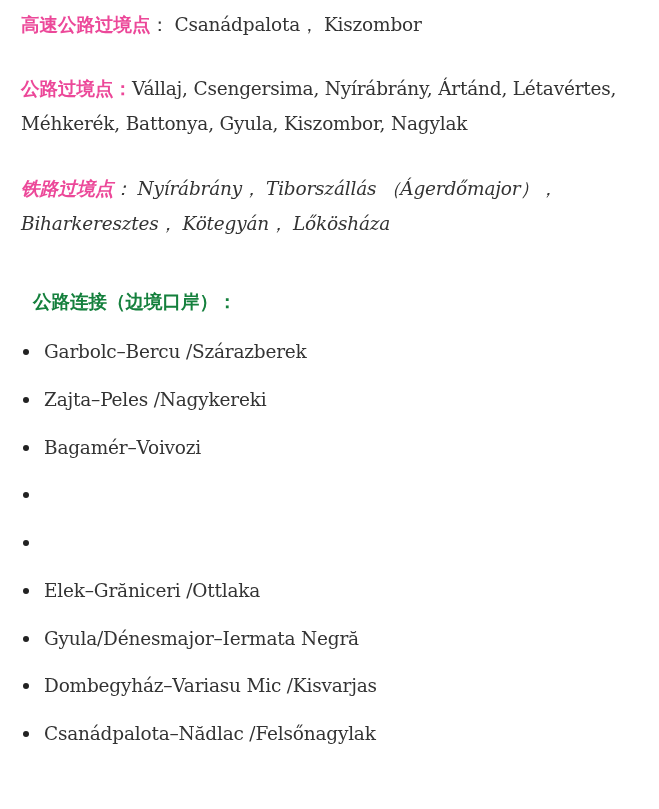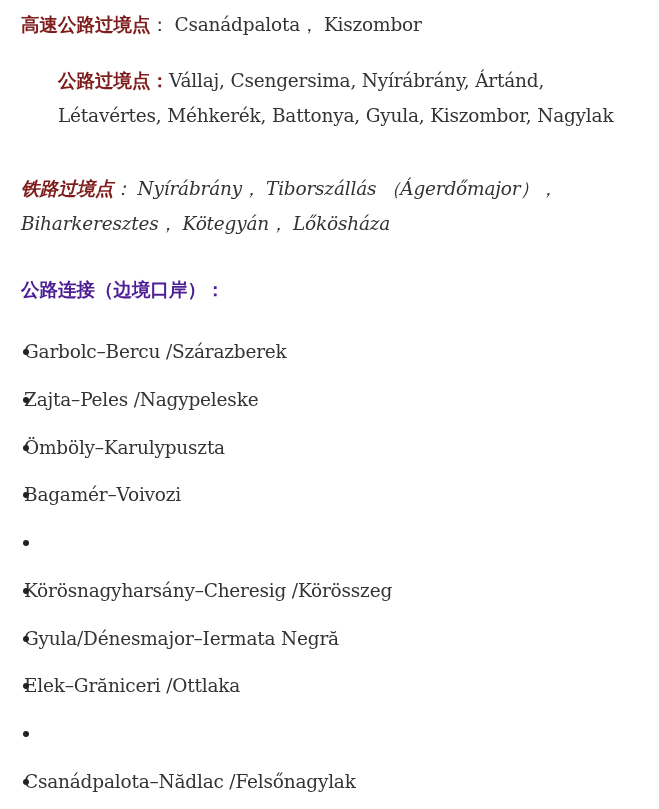--- a/index.html
+++ b/index.html
@@ -20,48 +20,48 @@
       left: 21px;
       right: 20px;
       font-size: 18.5px;
       line-height: 35px;
       margin: 0;
       letter-spacing: -0.2px;
     }
     .label {
       font-family: "DejaVu Sans", "Liberation Sans", sans-serif;
       font-weight: bold;
-      color: #7f1d1d;
+      color: #ec4899;
       letter-spacing: 0;
     }
     .heading {
       position: absolute;
       left: 21px;
       top: 272px;
       font-family: "DejaVu Sans", "Liberation Sans", sans-serif;
       font-weight: bold;
       font-size: 18.5px;
-      color: #4c1d95;
+      color: #15803d;
       line-height: 35px;
-      margin: 0;
+      margin: 12px;
     }
     .list {
       position: absolute;
       left: 0;
       top: 334px;
       margin: 0;
       padding: 0;
       list-style: none;
     }
     .list-item {
       position: relative;
       height: 47.75px;
       line-height: 36px;
       font-size: 18.5px;
-      padding-left: 24px;
+      padding-left: 44px;
       letter-spacing: -0.2px;
       white-space: nowrap;
     }
     .bullet {
       position: absolute;
       left: 23px;
       top: 15px;
       width: 6px;
       height: 6px;
       border-radius: 50%;
@@ -69,35 +69,34 @@
     }
   </style>
 </head>
 <body>
 
 <p class="para" style="top:7px;">
   <span class="label">高速公路过境点</span><span>：</span>
   <span>Csanádpalota，  Kiszombor</span>
 </p>
 
-<p class="para" style="top:63px;margin-left:37px;">
+<p class="para" style="top:71px;">
   <span class="label">公路过境点：</span><span>Vállaj, Csengersima, Nyírábrány, Ártánd, Létavértes, Méhkerék, Battonya, Gyula, Kiszombor, Nagylak</span>
 </p>
 
 <p class="para" style="top:171px;font-style:italic;">
   <span class="label">铁路过境点</span><span>：</span>
   <span>Nyírábrány，  Tiborszállás （Ágerdőmajor），  Biharkeresztes，  Kötegyán，  Lőkösháza</span>
 </p>
 
 <h3 class="heading">公路连接（边境口岸）：</h3>
 
 <ul class="list">
   <li class="list-item"><span class="bullet"></span><span>Garbolc–Bercu /Szárazberek</span></li>
-  <li class="list-item"><span class="bullet"></span><span>Zajta–Peles /Nagypeleske</span></li>
-  <li class="list-item"><span class="bullet"></span><span>Ömböly–Karulypuszta</span></li>
+  <li class="list-item"><span class="bullet"></span><span>Zajta–Peles /Nagykereki</span></li>
   <li class="list-item"><span class="bullet"></span><span>Bagamér–Voivozi</span></li>
   <li class="list-item"><span class="bullet"></span></li>
-  <li class="list-item"><span class="bullet"></span><span>Körösnagyharsány–Cheresig /Körösszeg</span></li>
+  <li class="list-item"><span class="bullet"></span></li>
+  <li class="list-item"><span class="bullet"></span><span>Elek–Grăniceri /Ottlaka</span></li>
   <li class="list-item"><span class="bullet"></span><span>Gyula/Dénesmajor–Iermata Negră</span></li>
-  <li class="list-item"><span class="bullet"></span><span>Elek–Grăniceri /Ottlaka</span></li>
-  <li class="list-item"><span class="bullet"></span></li>
+  <li class="list-item"><span class="bullet"></span><span>Dombegyház–Variasu Mic /Kisvarjas</span></li>
   <li class="list-item"><span class="bullet"></span><span>Csanádpalota–Nădlac /Felsőnagylak</span></li>
 </ul>
 
 </body></html>

